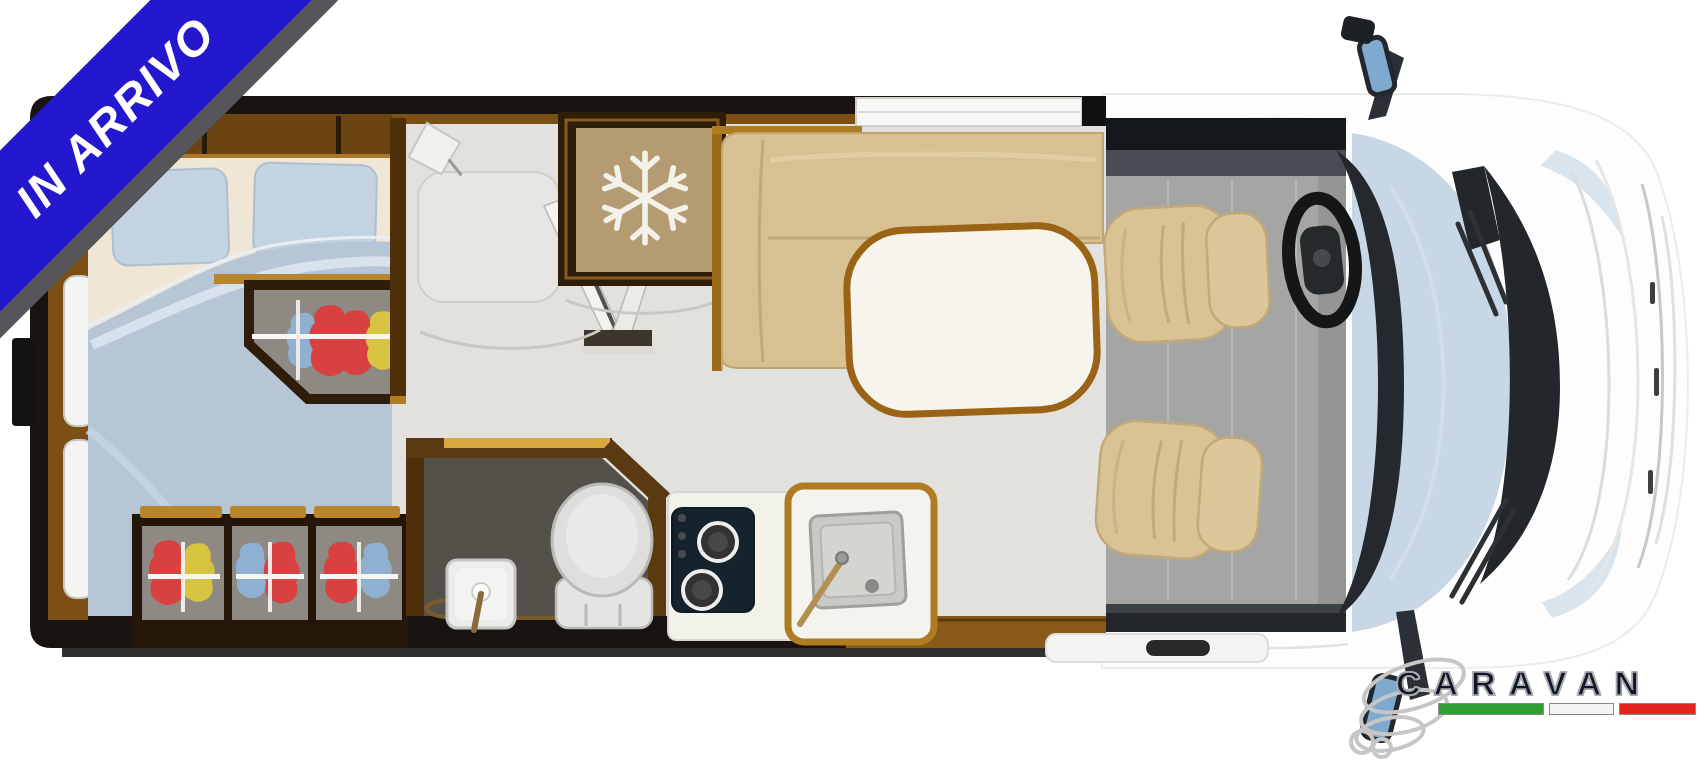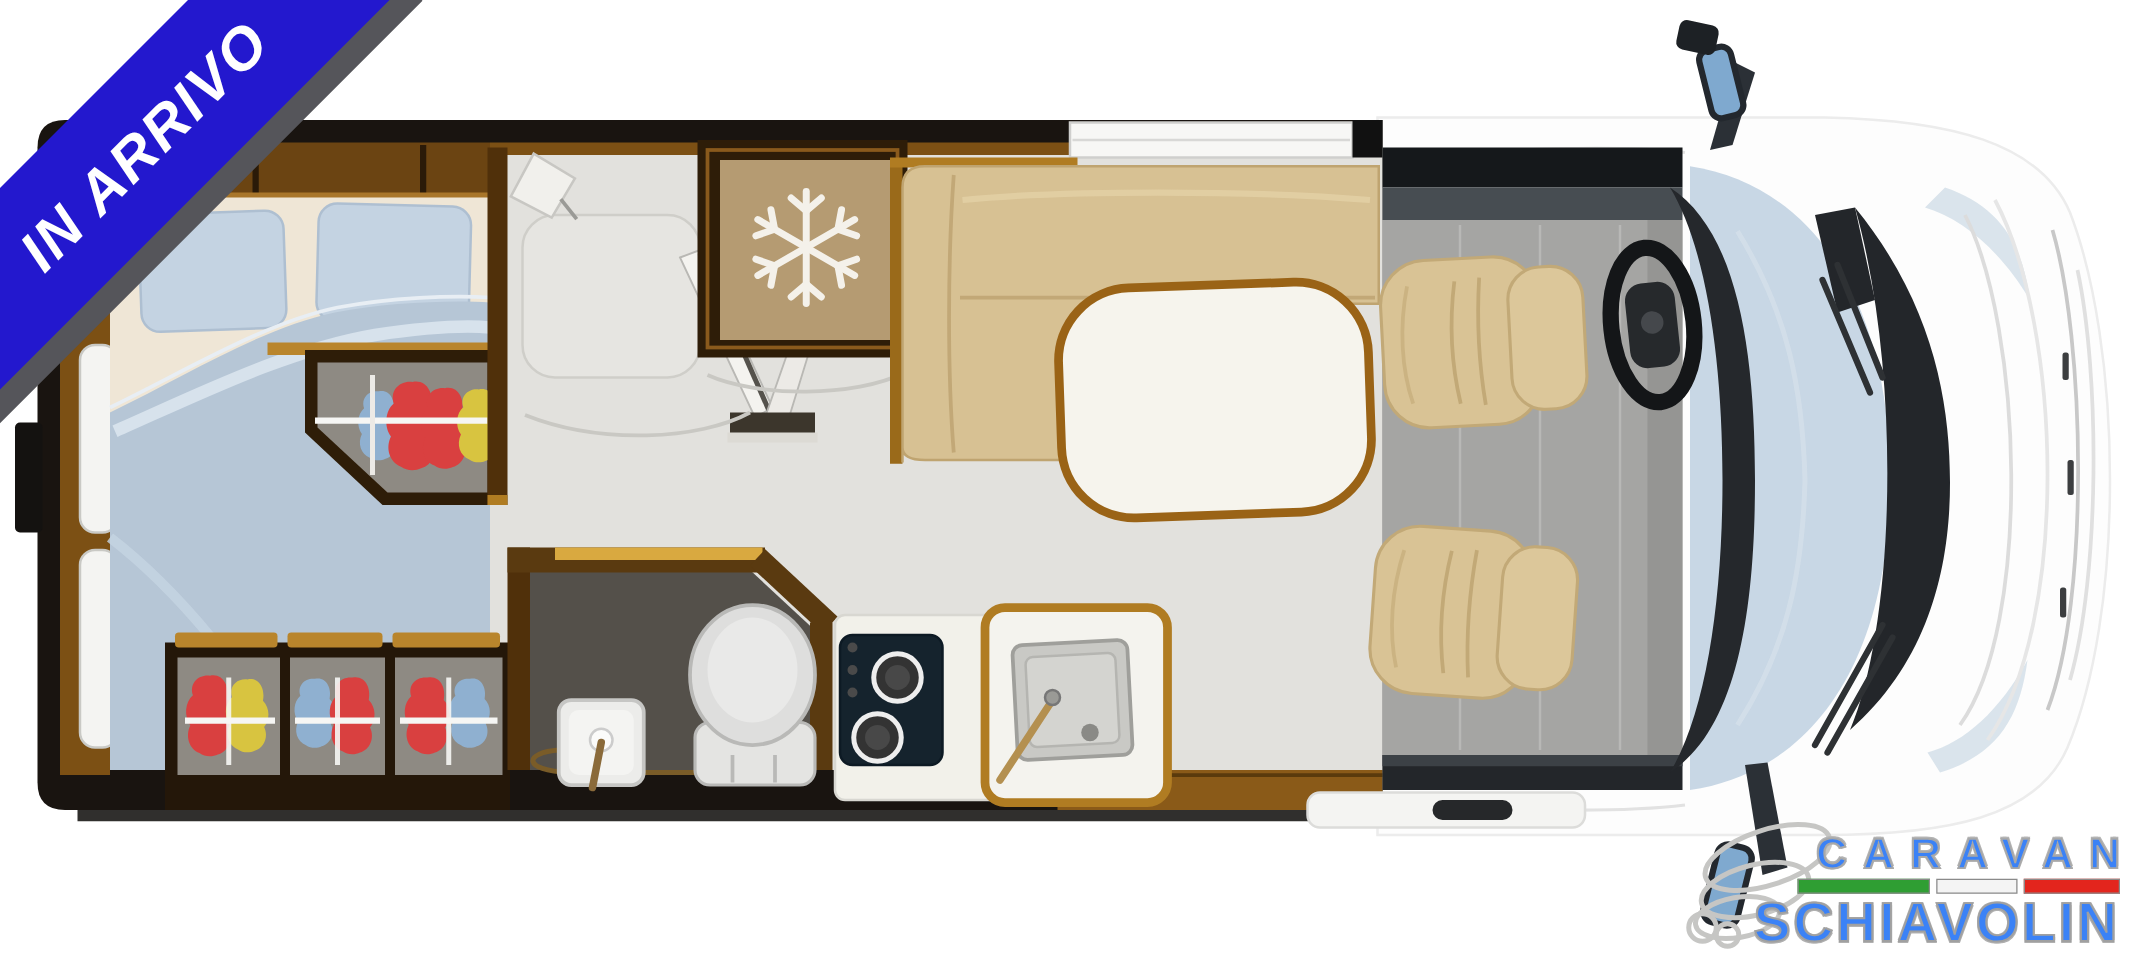--- a/index.html
+++ b/index.html
@@ -18,21 +18,21 @@
     position:absolute; left:-125px; top:59px; width:480px; height:114px;
     background:#2318ce; transform:rotate(-45deg); z-index:6;
     display:flex; align-items:center; justify-content:center;
     font-style:italic; font-weight:800; font-size:47px; letter-spacing:2px;
     color:#ffffff; font-family:"Liberation Sans", sans-serif;
   }
 
   
   .logo {
     position:absolute; left:1396px; top:666px; width:300px; z-index:6;
-    text-align:right; color:#3b82f6; line-height:1;
+    color:#0f172a; line-height:1;
     font-family:"Liberation Sans", sans-serif;
   }
   .logo .line1 {
     font-size:34px; font-weight:700; letter-spacing:13px; margin-right:-13px;
     -webkit-text-stroke:1.4px #a8a8a8;
     text-shadow:-1px -1px 0 #b4b4b4, 1px -1px 0 #b4b4b4, -1px 1px 0 #b4b4b4, 1px 1px 0 #b4b4b4;
   }
   .logo .flagbar { display:flex; gap:5px; width:258px; height:12px; margin:3px 0 2px auto; }
   .logo .flagbar span { display:block; height:100%; border:1px solid #8a8a8a; box-sizing:border-box; }
   .logo .flag-green { width:110px; background:#2f9e33; }
@@ -316,16 +316,15 @@
     <span>IN ARRIVO</span>
   </div>
 
   <div class="logo">
     <div class="line1">CARAVAN</div>
     <div class="flagbar">
       <span class="flag-green"></span>
       <span class="flag-white"></span>
       <span class="flag-red"></span>
     </div>
-    <div class="line2">SCHIAVOLIN</div>
   </div>
 
 </div>
 
 </body></html>

